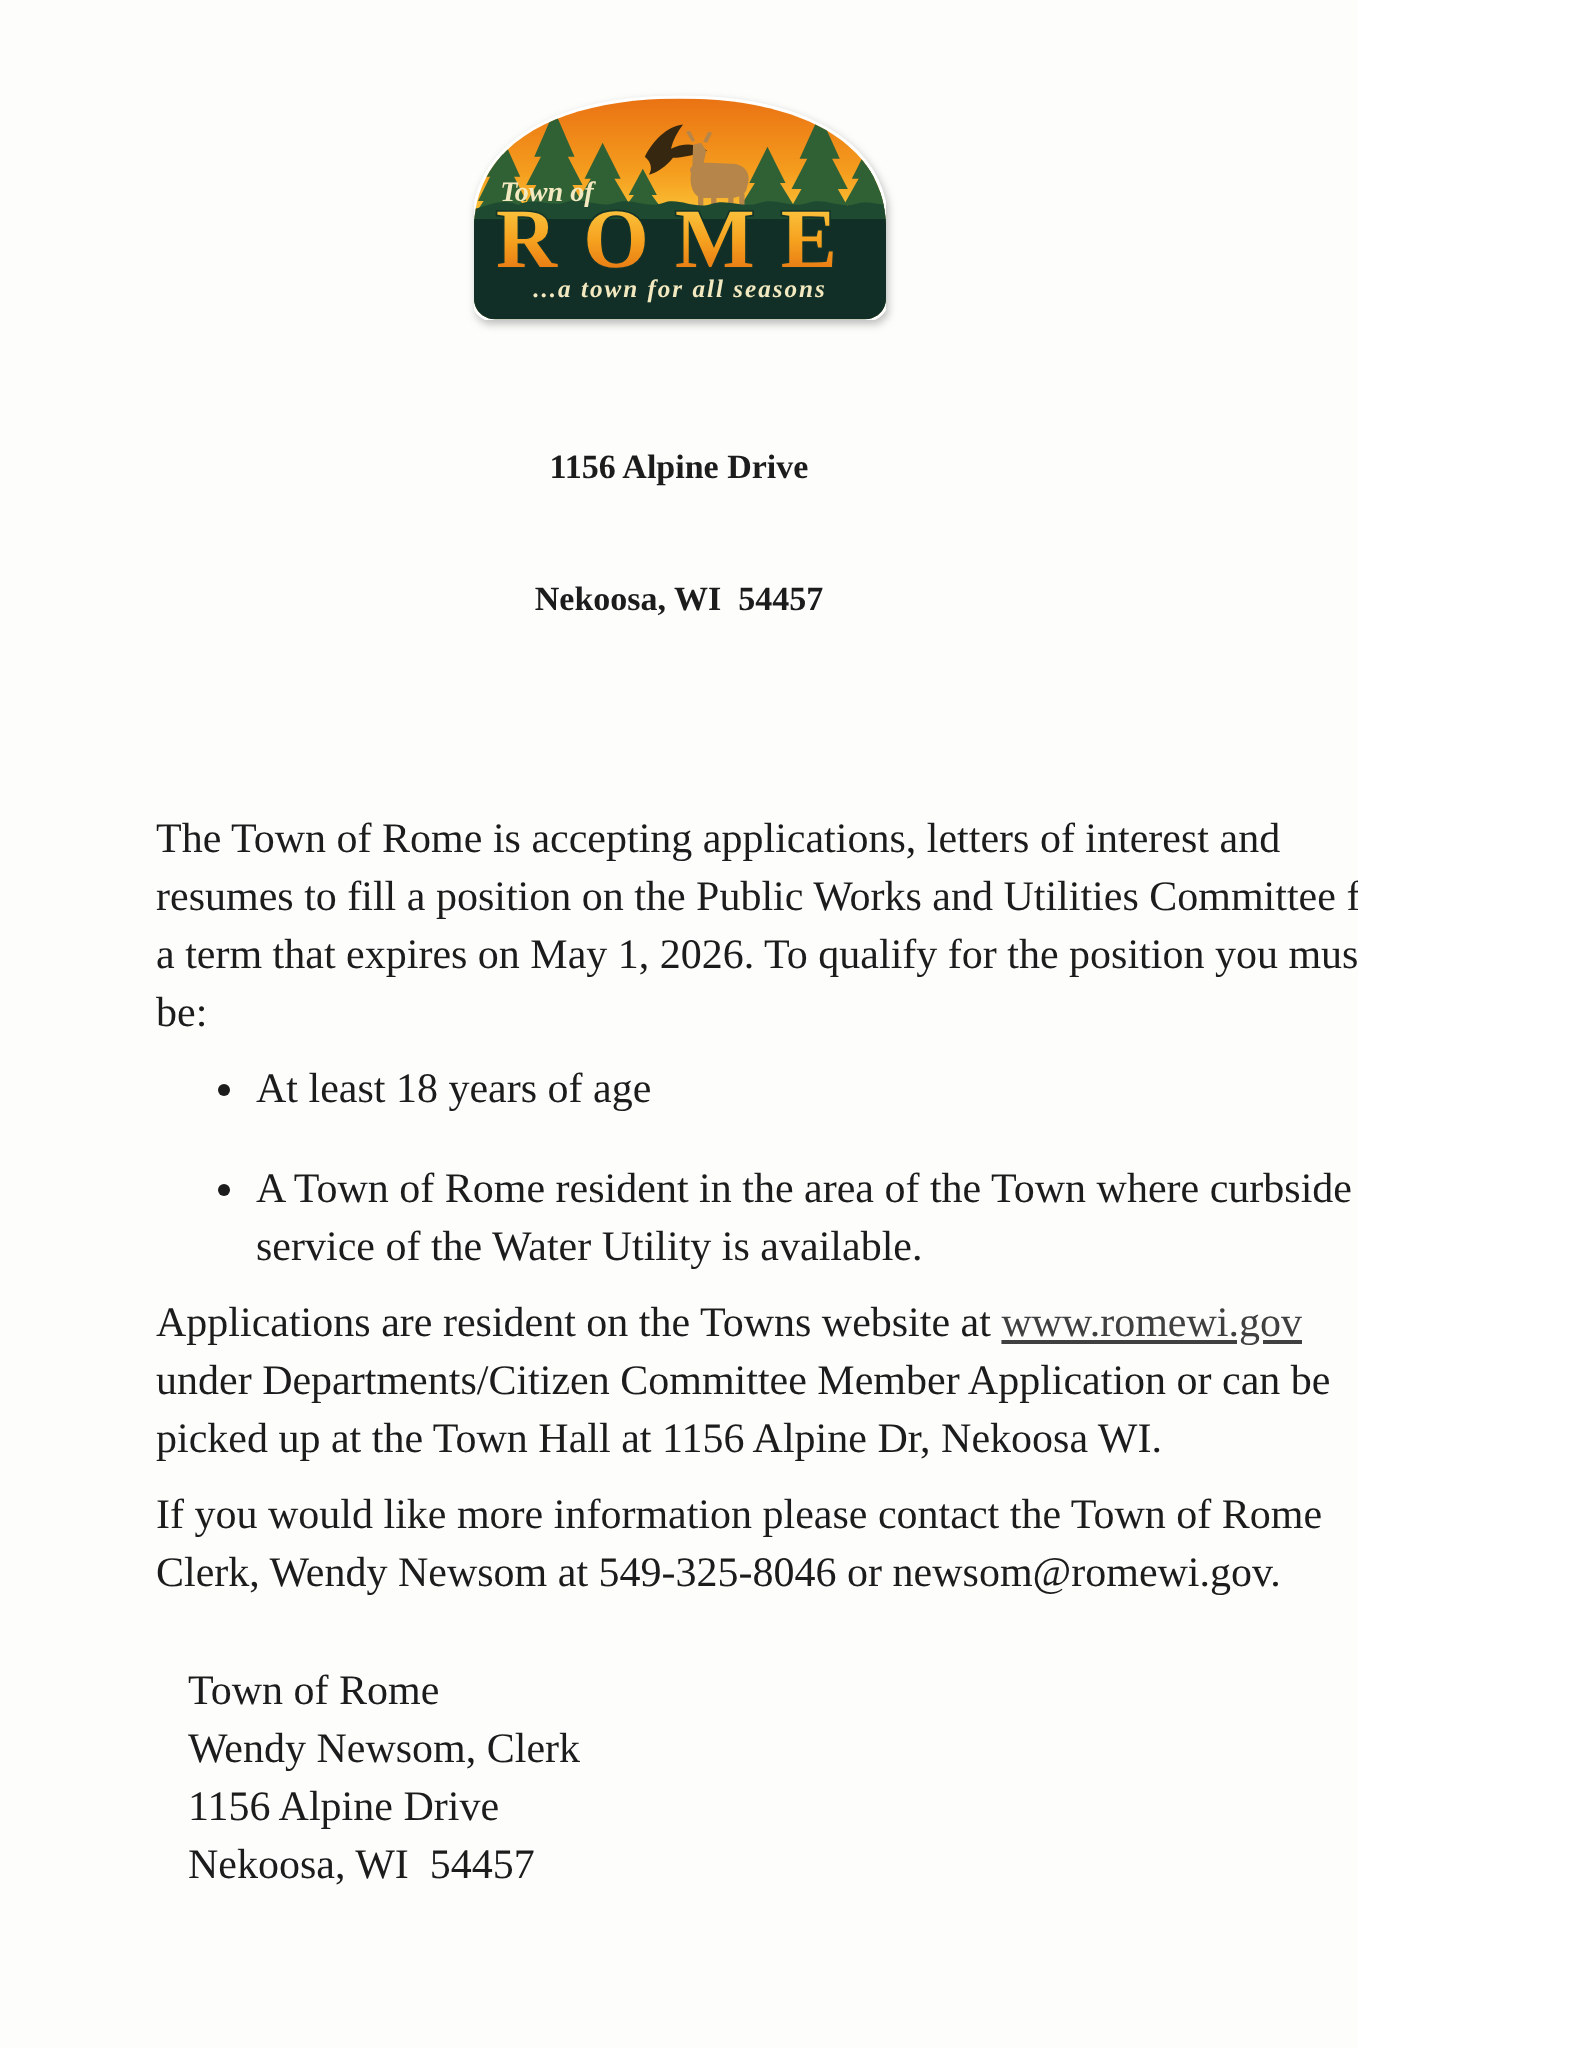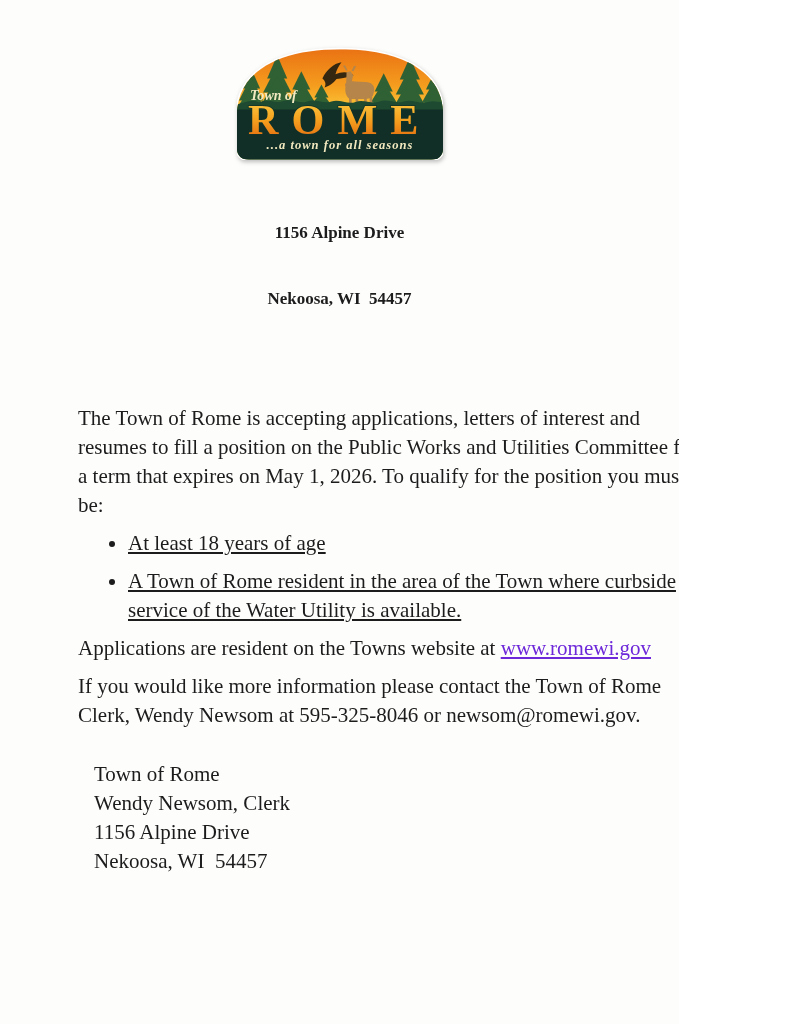--- a/index.html
+++ b/index.html
@@ -34,23 +34,23 @@
   .letterhead {
     margin-top: 14px; text-align: center;
     font-weight: bold; font-size: 17px; line-height: 22px;
     white-space: pre-wrap;
   }
   .content {
     margin: 50px 0 0 78px; width: 665px;
     font-size: 21px; line-height: 29px;
   }
   .para { margin: 0 0 9px; white-space: pre-wrap; }
-  ul.quals { margin: 0 0 9px; padding-left: 50px; list-style: disc; text-decoration: underline; }
+  ul.quals { margin: 0 0 9px; padding-left: 50px; list-style: disc; }
   ul.quals li { white-space: pre-wrap; }
-  ul.quals li + li { margin-top: 9px; }
+  ul.quals li + li { margin-top: 21px; }
   .after-link { display: block; white-space: pre-wrap; }
   a.site-link { text-decoration: underline; cursor: pointer; }
   .signature { margin-top: 30px; white-space: pre-wrap; margin-left: 16px; }
 </style>
 </head>
 <body>
 
 <div class="page">
 
   <div class="logo-wrap">
@@ -136,24 +136,25 @@
 a term that expires on May 1, 2026. To qualify for the position you must
 be:</p>
 
     <ul class="quals">
       <li>At least 18 years of age</li>
       <li>A Town of Rome resident in the area of the Town where curbside
 service of the Water Utility is available.</li>
     </ul>
 
 
-    <p class="para"><span>Applications are resident on the Towns website at </span><a class="site-link" style="color:#6d28d9;">www.romewi.gov</a></p>
+    <p class="para"><span>Applications are resident on the Towns website at </span><a class="site-link" style="color:#404040;">www.romewi.gov</a><span class="after-link">under Departments/Citizen Committee Member Application or can be
+picked up at the Town Hall at 1156 Alpine Dr, Nekoosa WI.</span></p>
 
     <p class="para">If you would like more information please contact the Town of Rome
-Clerk, Wendy Newsom at 595-325-8046 or newsom@romewi.gov.</p>
+Clerk, Wendy Newsom at 549-325-8046 or newsom@romewi.gov.</p>
 
     <div class="signature">Town of Rome
 Wendy Newsom, Clerk
 1156 Alpine Drive
 Nekoosa, WI  54457</div>
 
   </div>
 </div>
 
 </body></html>

